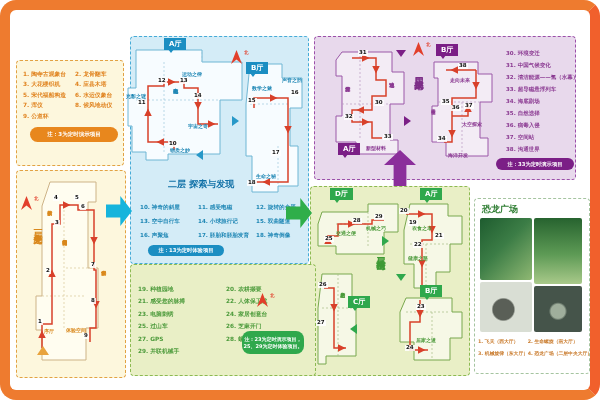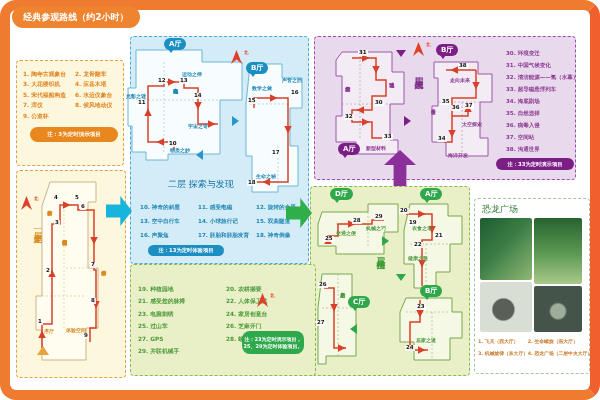--- a/index.html
+++ b/index.html
@@ -16,35 +16,35 @@
   .p-green{background:#e9efc6;border:1px dashed #8cba52}
   .p-purple{background:#e8d9ec;border:1px dashed #9b4fa9}
   .p-white{background:#fff;border:1px dashed #a5c4a0}
   .patch{position:absolute;background:#e9efc6;z-index:2}
   .list{position:absolute;display:grid;z-index:10}
   .list span{white-space:nowrap;line-height:1.1}
   .badge{position:absolute;color:#fff;border-radius:8px;display:flex;flex-direction:column;
          align-items:center;justify-content:center;z-index:10;font-weight:bold;white-space:nowrap}
   .b-orange{background:#e8871d}.b-blue{background:#1b8ec2}.b-green{background:#2fa84c}.b-purple{background:#7b1f86}
   .bubble{position:absolute;color:#fff;font-weight:bold;font-size:7px;padding:1px 5px;
-         border-radius:6px;z-index:14;white-space:nowrap}
+         border-radius:0;z-index:14;white-space:nowrap}
   .bubble::after{content:"";position:absolute;left:4px;bottom:-3px;
          border-left:3px solid transparent;border-right:3px solid transparent;border-top:4px solid}
   .bub-blue{background:#1b8ec2}.bub-blue::after{border-top-color:#1b8ec2}
   .bub-green{background:#2fa84c}.bub-green::after{border-top-color:#2fa84c}
   .bub-purple{background:#7b1f86}.bub-purple::after{border-top-color:#7b1f86}
   .plan{position:absolute;z-index:8}
   .plan svg{position:absolute;inset:0;width:100%;height:100%;overflow:visible}
   .num{position:absolute;font-size:5.5px;font-weight:bold;color:#111;
        background:rgba(255,255,255,.85);line-height:1;padding:0 1px;z-index:11}
   .area{position:absolute;font-size:5px;line-height:1.15;z-index:10;white-space:nowrap;font-weight:bold}
   .v{writing-mode:vertical-rl;white-space:normal}
   .v2{writing-mode:vertical-lr;white-space:normal}
   .c-or{color:#d9881c}.c-bl{color:#1f87b5}.c-gr{color:#4b9a3a}.c-pu{color:#8b3a92}
-  .ftitle{position:absolute;font-weight:normal;z-index:10;white-space:nowrap}
+  .ftitle{position:absolute;font-weight:bold;z-index:10;white-space:nowrap}
   .flow{position:absolute;z-index:20}
   .flow-right{clip-path:polygon(0 28%,55% 28%,55% 0,100% 50%,55% 100%,55% 72%,0 72%)}
   .flow-up{clip-path:polygon(50% 0,100% 42%,70% 42%,70% 100%,30% 100%,30% 42%,0 42%)}
   .tri{position:absolute;width:0;height:0;z-index:13}
   .north{position:absolute;z-index:12;display:flex;align-items:flex-start;gap:1px}
   .north span{font-size:4.5px;color:#e23f2b;font-weight:bold}
   .photo{position:absolute;border-radius:2px;z-index:9}
   .caps{position:absolute;display:grid;grid-template-columns:46% 54%;row-gap:6px;z-index:10}
   .caps span{font-size:4.8px;color:#c97a2b;white-space:nowrap;font-weight:bold}
 </style>
@@ -56,23 +56,20 @@
   <div class="panel p-yellow" style="left:16px;top:60px;width:106px;height:104px"></div>
   <div class="panel p-yellow" style="left:16px;top:170px;width:108px;height:206px"></div>
   <div class="panel p-blue" style="left:130px;top:36px;width:177px;height:226px"></div>
   <div class="panel p-purple" style="left:314px;top:36px;width:260px;height:142px"></div>
   <div class="panel p-green" style="left:310px;top:186px;width:158px;height:188px"></div>
   <div class="panel p-green" style="left:130px;top:264px;width:184px;height:110px"></div>
   <div class="patch" style="left:310px;top:266px;width:5px;height:106px"></div>
   <div class="panel p-white" style="left:474px;top:198px;width:114px;height:174px"></div>
 
   <div class="frame"></div>
-  <div class="title-tab">
-      <span>经典参观路线（约2小时）</span>
-    </div>
 
   <div class="list" style="left:23px;top:71px;width:94px;grid-template-columns:52px 42px;row-gap:4px;font-size:5.8px;color:#e0831f;font-weight:bold">
     <span>1. 陶寺古观象台</span>
     <span>2. 龙骨翻车</span>
     <span>3. 大花楼织机</span>
     <span>4. 应县木塔</span>
     <span>5. 宋代福船构造</span>
     <span>6. 水运仪象台</span>
     <span>7. 浑仪</span>
     <span>8. 候风地动仪</span>

